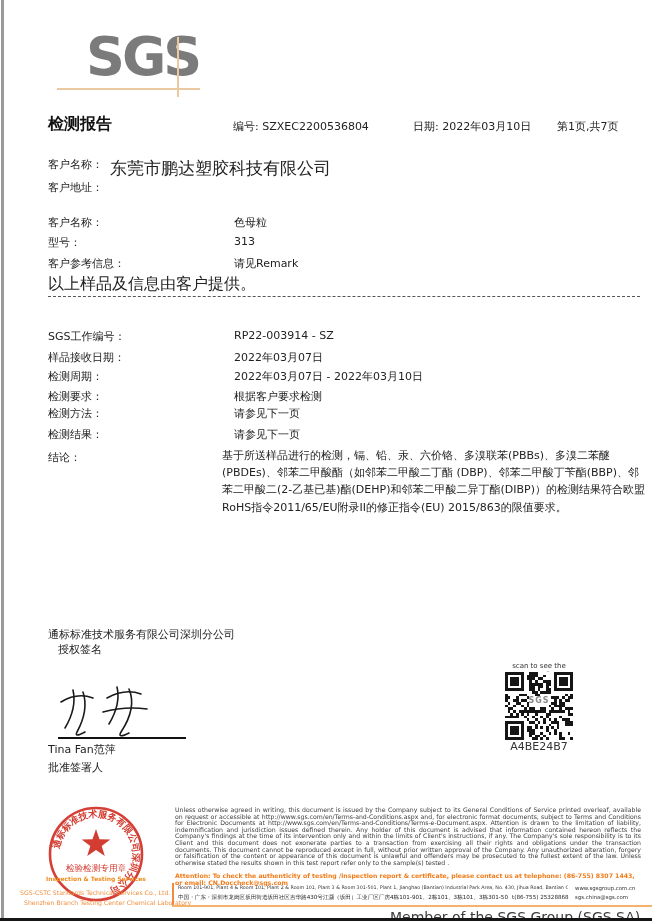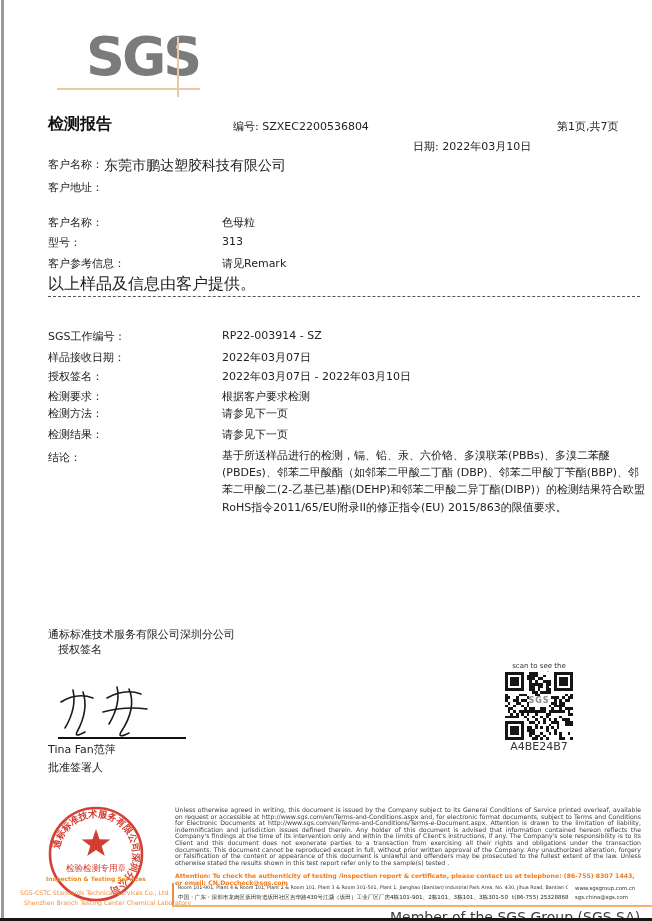--- a/index.html
+++ b/index.html
@@ -9,26 +9,26 @@
   .scan-edge-left { position:absolute; left:1px; top:0; width:3px; height:921px; background:#9a9a9a; }
   .scan-edge-bottom { position:absolute; left:0; bottom:0; width:652px; height:3px; background:#161616; }
 
   
   .logo { position:absolute; left:86px; top:30px; font-size:54px; font-weight:bold; color:#7b7b7b; letter-spacing:-3px; line-height:1; }
   .logo-hline { position:absolute; left:57px; top:88px; width:143px; height:2px; background:#eac9a0; }
   .logo-vline { position:absolute; left:177px; top:37px; width:2px; height:60px; background:#eac9a0; }
 
   .doc-title { position:absolute; left:48px; top:114px; font-size:16px; font-weight:bold; color:#111; }
   .hdr-no   { position:absolute; left:233px; top:119px; font-size:11px; }
-  .hdr-date { position:absolute; left:413px; top:119px; font-size:11px;margin-top:20px; }
+  .hdr-date { position:absolute; left:413px; top:119px; font-size:11px; }
   .hdr-page { position:absolute; left:557px; top:119px; font-size:11px; }
 
   .lbl { position:absolute; left:48px; font-size:11px; color:#222; }
-  .val-near { position:absolute; left:104px; font-size:14px; color:#222;font-family:Liberation Serif, serif; }
-  .val-far  { position:absolute; left:222px; font-size:11px; color:#222;text-align:right; }
+  .val-near { position:absolute; left:110px; font-size:17px; color:#222;font-family:Liberation Serif, serif; }
+  .val-far  { position:absolute; left:234px; font-size:11px; color:#222;text-align:right; }
 
   .note { position:absolute; left:48px; font-size:16px; color:#222; }
   .dash-sep { position:absolute; left:48px; top:296px; width:592px; border-top:1px dashed #555; }
 
   .conclusion { position:absolute; left:222px; top:447px; width:424px; font-size:11px; line-height:17.2px; color:#222; }
 
   .sig-company { position:absolute; left:48px; top:627px; font-size:11px; }
   .sig-auth    { position:absolute; left:58px; top:642px; font-size:11px; }
   .sig-img     { position:absolute; left:55px; top:682px; }
   .sig-line    { position:absolute; left:58px; top:737px; width:128px; height:2px; background:#111; }
@@ -83,21 +83,21 @@
   <span class="lbl" style="top:256px">客户参考信息：</span>
   <span class="val-far" style="top:256px">请见Remark</span>
   <span class="note" style="top:274px">以上样品及信息由客户提供。</span>
 
   <div class="dash-sep"></div>
 
   <span class="lbl" style="top:329px">SGS工作编号：</span>
   <span class="val-far" style="top:329px">RP22-003914 - SZ</span>
   <span class="lbl" style="top:350px">样品接收日期：</span>
   <span class="val-far" style="top:350px">2022年03月07日</span>
-  <span class="lbl" style="top:369px">授权签名：</span>
+  <span class="lbl" style="top:369px">检测周期：</span>
   <span class="val-far" style="top:369px">2022年03月07日 - 2022年03月10日</span>
   <span class="lbl" style="top:389px">检测要求：</span>
   <span class="val-far" style="top:389px">根据客户要求检测</span>
   <span class="lbl" style="top:406px">检测方法：</span>
   <span class="val-far" style="top:406px">请参见下一页</span>
   <span class="lbl" style="top:427px">检测结果：</span>
   <span class="val-far" style="top:427px">请参见下一页</span>
 
   <span class="lbl" style="top:450px">结论：</span>
   <div class="conclusion">基于所送样品进行的检测，镉、铅、汞、六价铬、多溴联苯(PBBs)、多溴二苯醚(PBDEs)、邻苯二甲酸酯（如邻苯二甲酸二丁酯 (DBP)、邻苯二甲酸丁苄酯(BBP)、邻苯二甲酸二(2-乙基已基)酯(DEHP)和邻苯二甲酸二异丁酯(DIBP)）的检测结果符合欧盟RoHS指令2011/65/EU附录II的修正指令(EU) 2015/863的限值要求。</div>

